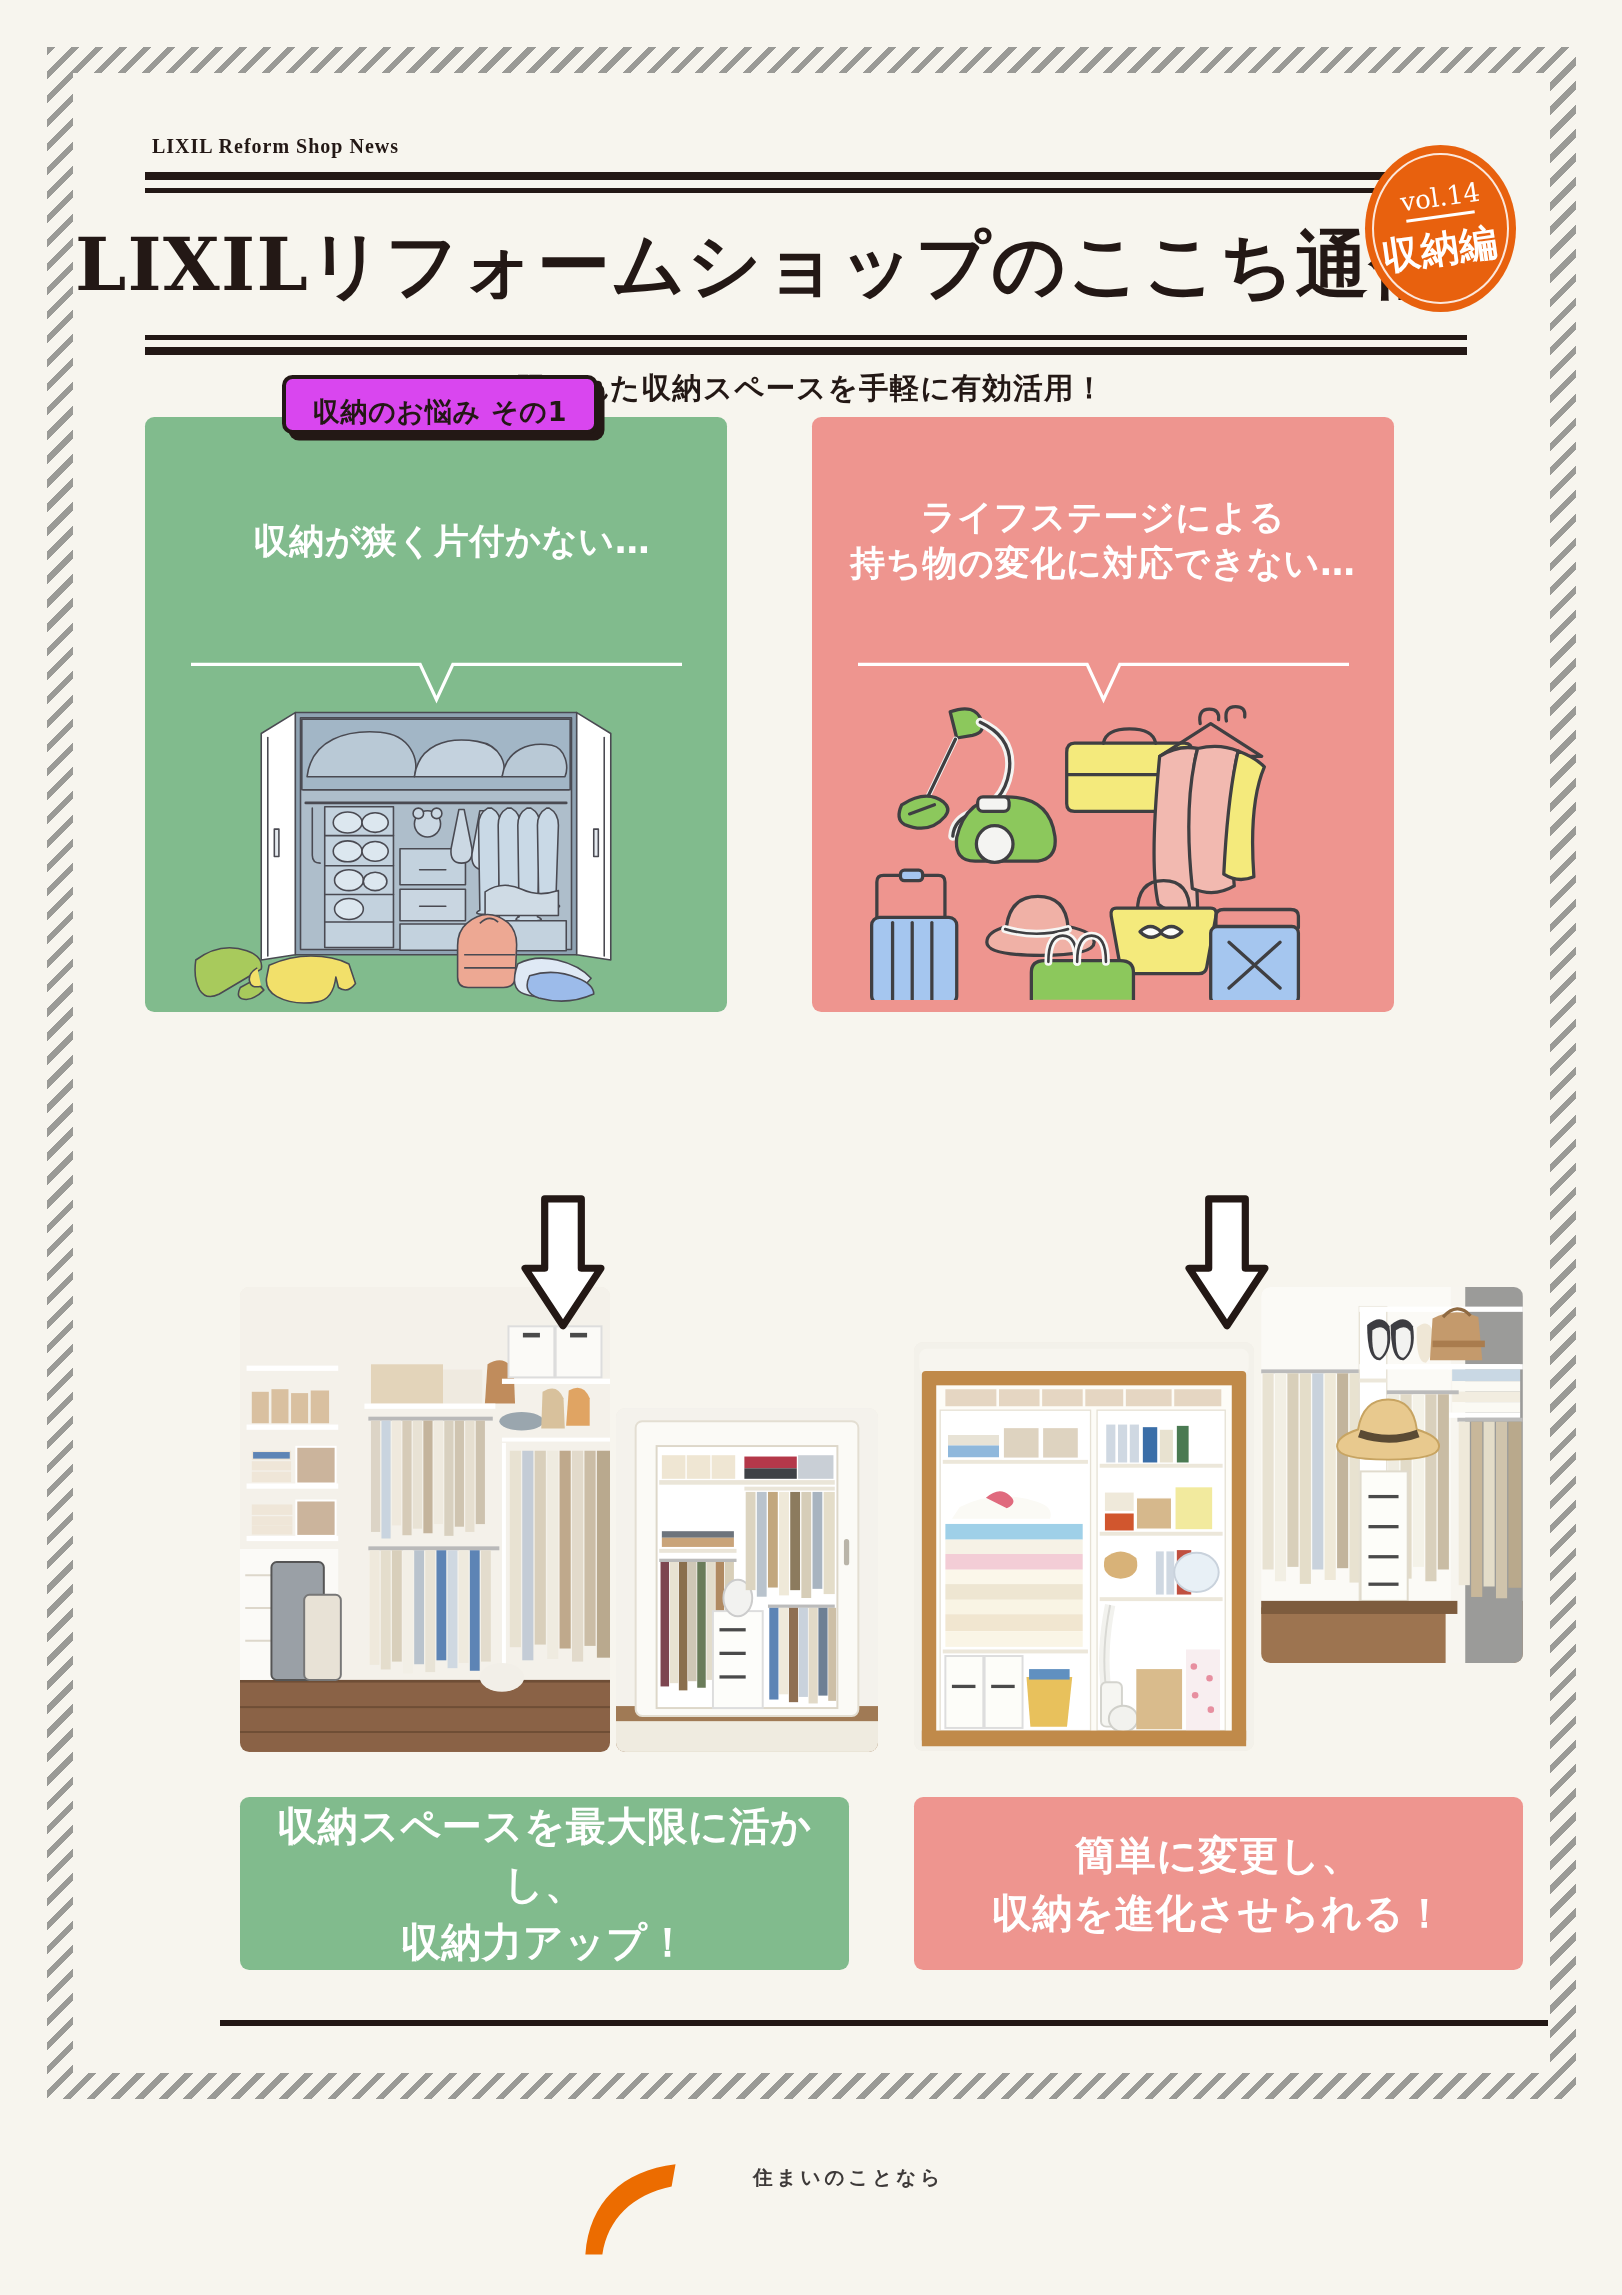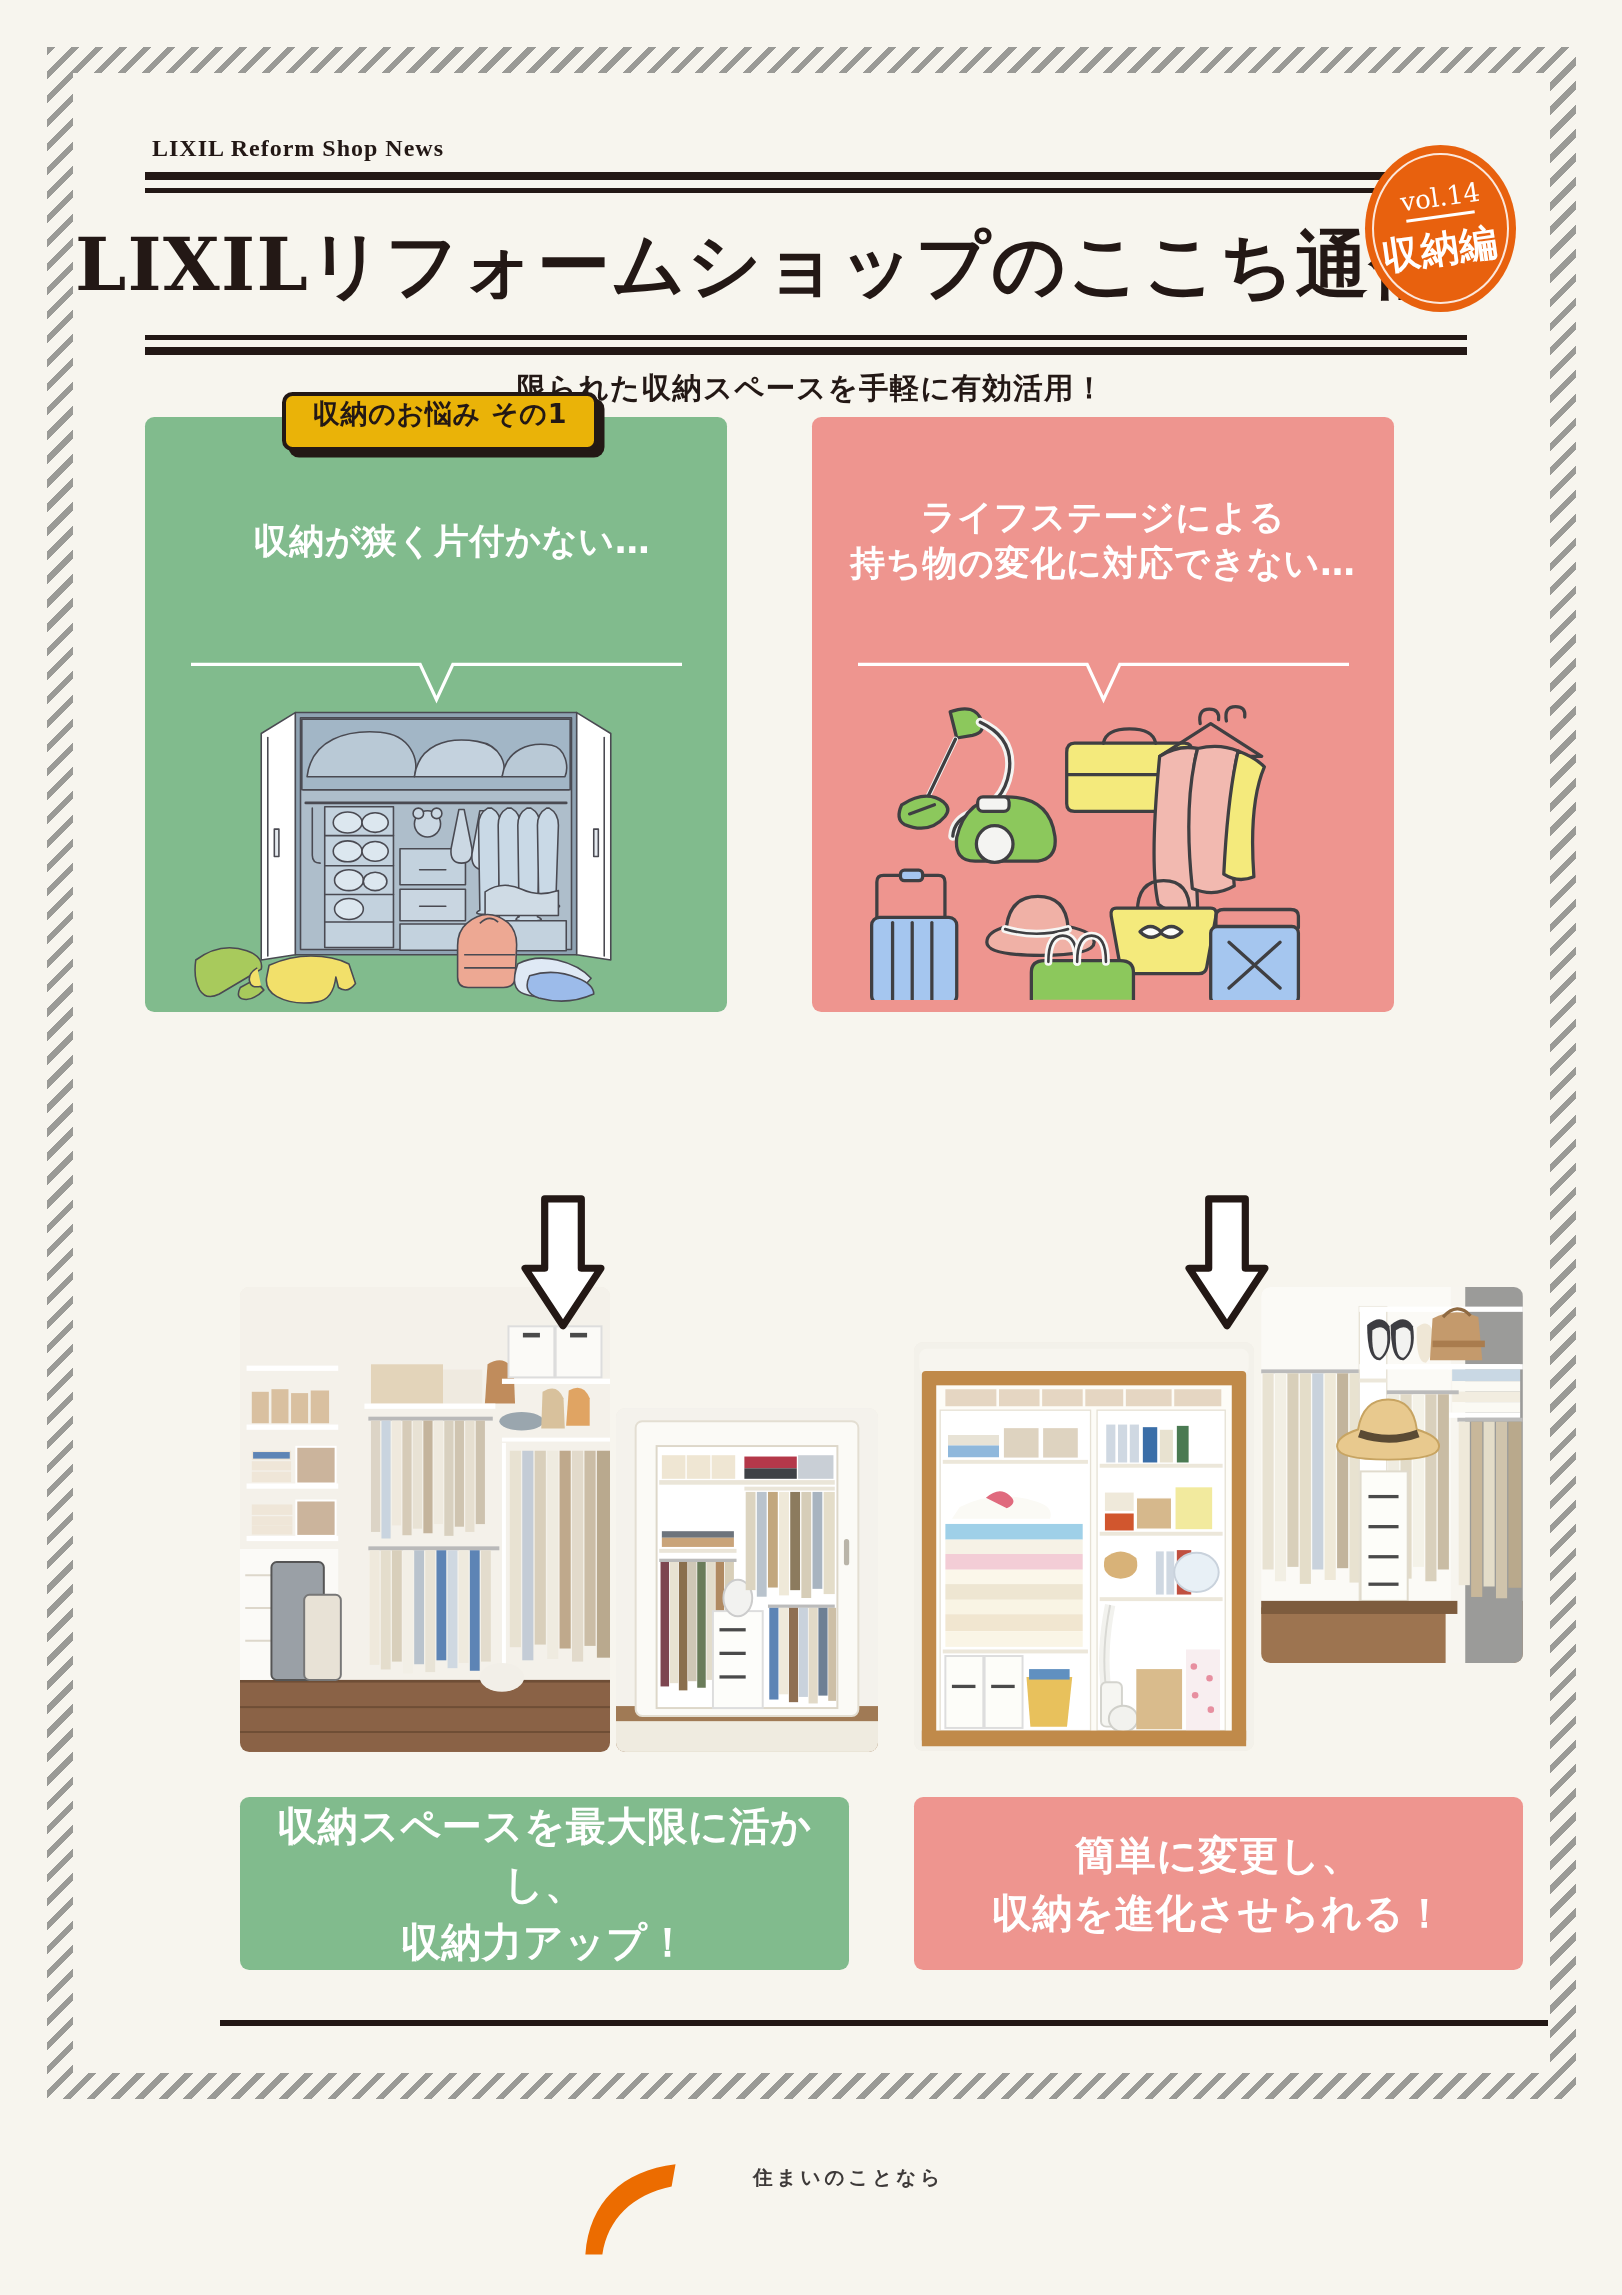--- a/index.html
+++ b/index.html
@@ -32,21 +32,21 @@
   .content{
     position:absolute;left:73px;top:73px;width:1476px;height:2000px;
     background:#f7f5ee;
     z-index:2;
   }
 
   
   .kicker{
     position:absolute;left:79px;top:62px;
     font-family:"Liberation Serif","DejaVu Serif",serif;
-    font-weight:bold;font-size:24px;letter-spacing:1px;color:#231815;text-align:center;
+    font-weight:bold;font-size:20px;letter-spacing:1px;color:#231815;text-align:center;
   }
   .rule-top1{position:absolute;left:72px;top:99px;width:1322px;height:7.9px;background:#231815;}
   .rule-top2{position:absolute;left:72px;top:115px;width:1322px;height:4.6px;background:#231815;}
   .rule-bot1{position:absolute;left:72px;top:262px;width:1322px;height:4.6px;background:#231815;}
   .rule-bot2{position:absolute;left:72px;top:274px;width:1322px;height:7.9px;background:#231815;}
 
   .maintitle{
     position:absolute;left:65px;top:134px;width:1243px;height:118px;
     display:flex;align-items:center;justify-content:center;
     font-family:"DejaVu Serif","Liberation Serif",serif;
@@ -85,23 +85,23 @@
     text-align:center;
     font-family:"DejaVu Sans","Liberation Sans",sans-serif;
     font-weight:bold;font-size:29.4px;color:#231815;letter-spacing:1.3px;
   }
 
   .panels-wrap{position:absolute;left:72px;top:272px;width:1335px;height:844px;}
   .panel-green{position:absolute;left:0px;top:72px;width:582px;height:595px;border-radius:9.2px;background:#81bb8d;}
   .panel-pink{position:absolute;left:667px;top:72px;width:582px;height:595px;border-radius:9.2px;background:#ee958f;}
 
   .tab{
-    position:absolute;top:47px;width:308px;height:51px;
-    background:#eab308;border:4.6px solid #231815;border-radius:10.5px;
-    display:flex;align-items:flex-start;justify-content:center;
+    position:absolute;top:30px;width:308px;height:51px;
+    background:#d946ef;border:4.6px solid #231815;border-radius:10.5px;
+    display:flex;align-items:flex-end;justify-content:center;
     box-shadow:6.5px 6.5px 0 #231815;
     z-index:4;
   }
   .tab span{
     font-family:"DejaVu Sans","Liberation Sans",sans-serif;
     font-weight:bold;font-size:27px;color:#231815;letter-spacing:0.7px;
   }
   .tab-1{left:137px;}
   .tab-2{left:805px;}
 

